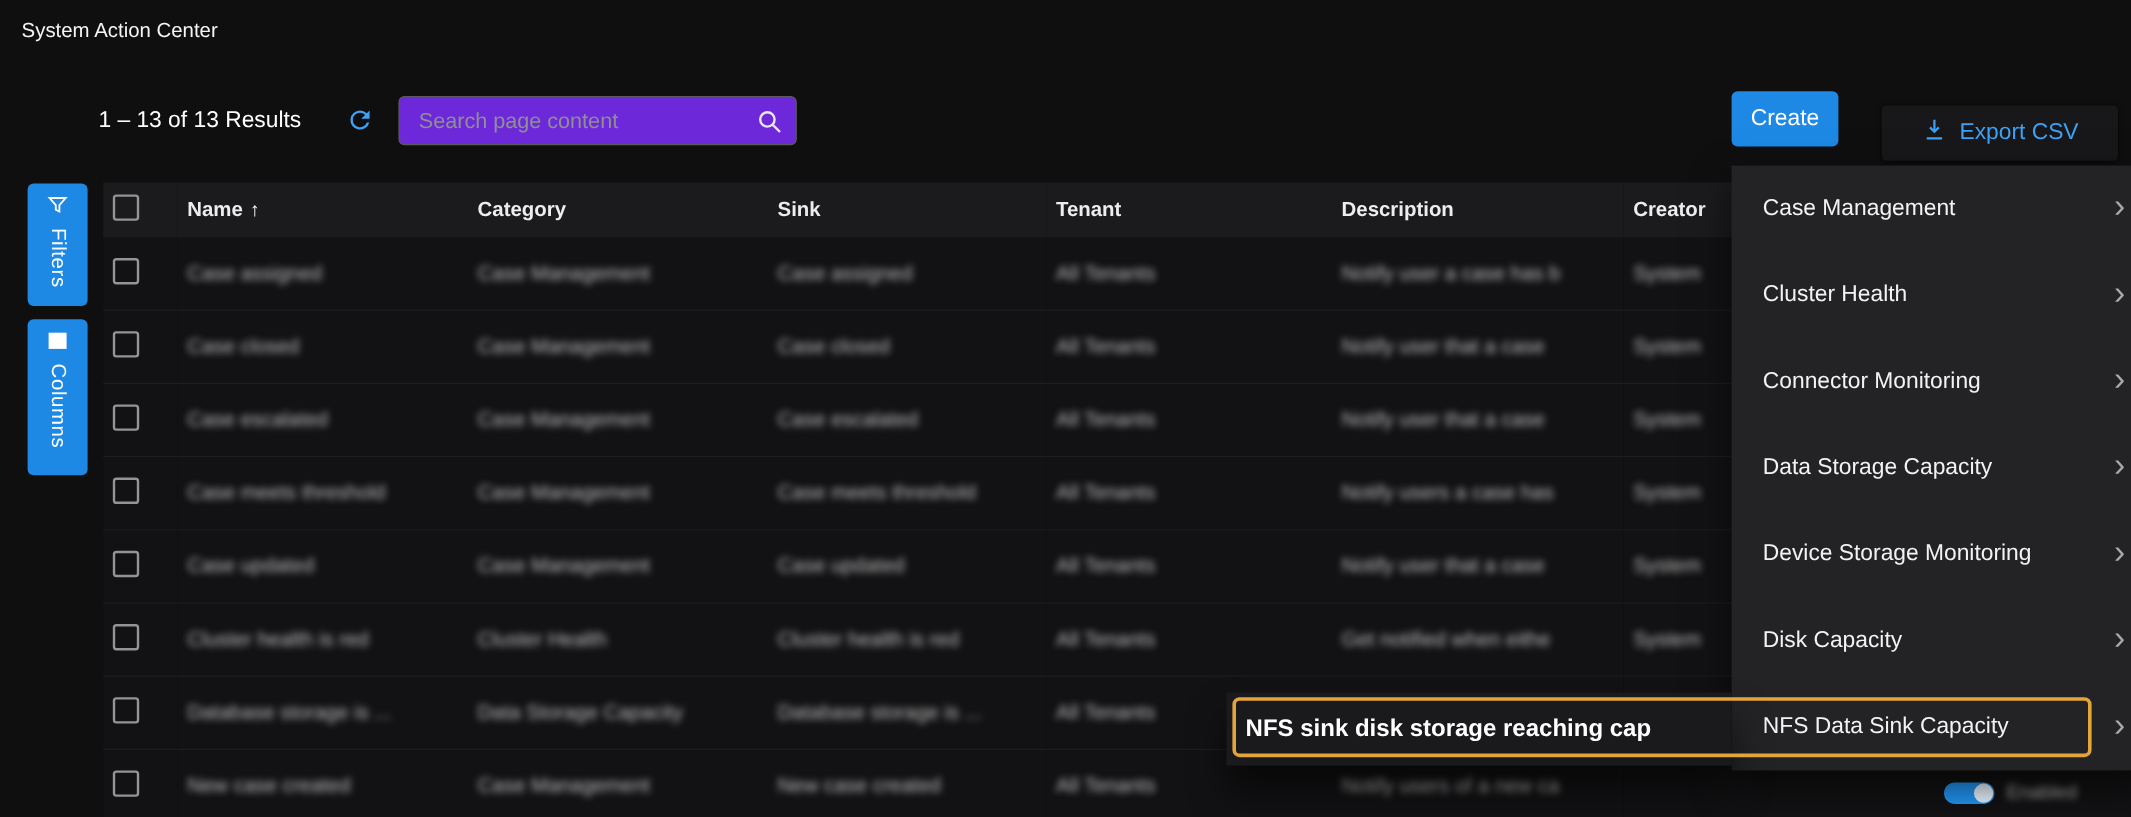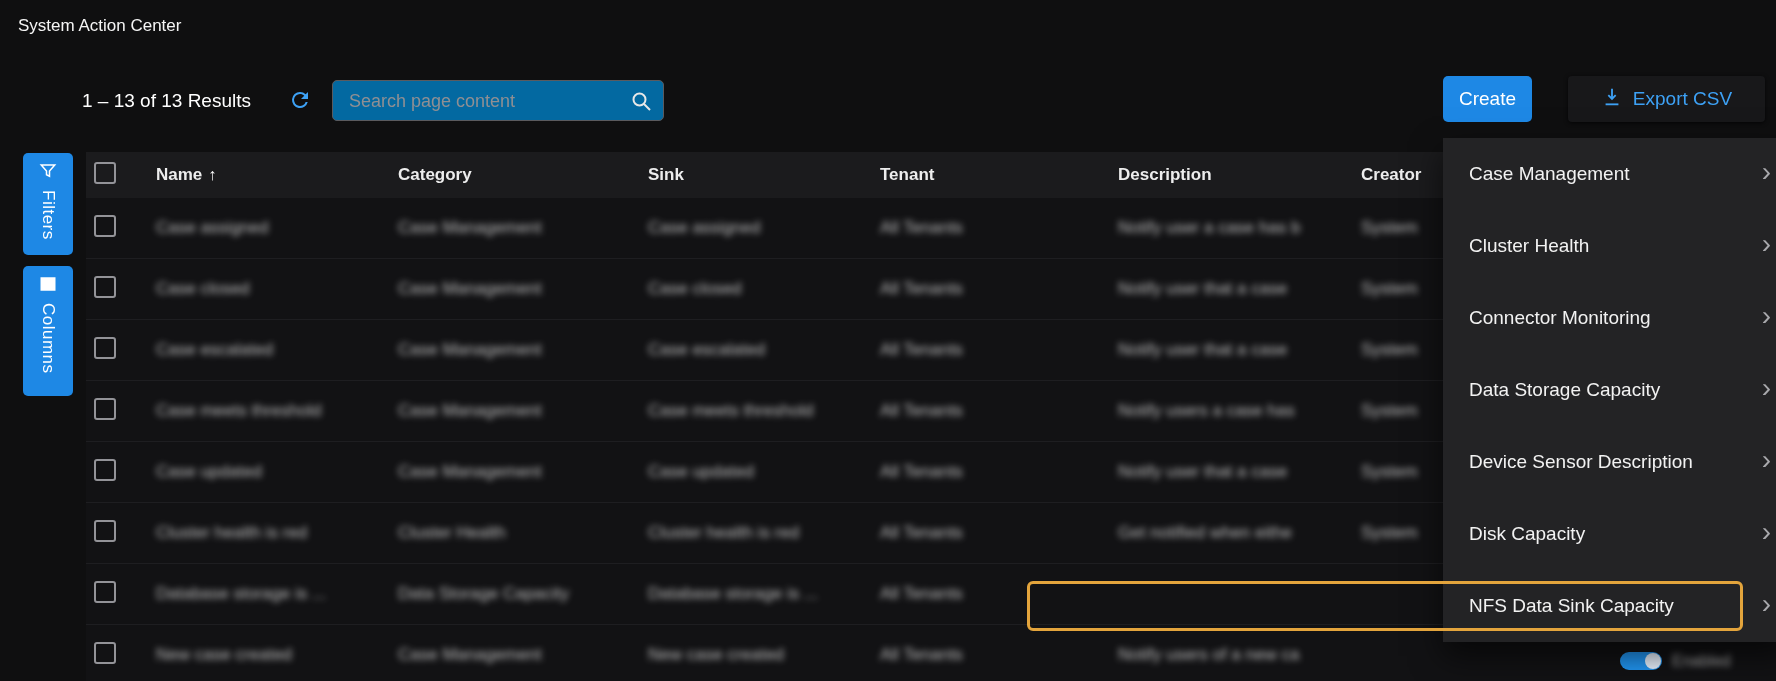--- a/index.html
+++ b/index.html
@@ -5,29 +5,29 @@
   html,body{margin:0;padding:0;background:#0c0c0d;}
   .screen{position:relative;width:1776px;height:681px;background:#0f0f10;overflow:hidden;
           font-family:"Liberation Sans",sans-serif;color:#e6e6e6;}
 
   .page-title{position:absolute;left:18px;top:16px;font-size:17px;color:#f5f5f5;text-align:center;}
 
   
   .results{position:absolute;left:82px;top:90px;font-size:19px;color:#ffffff;}
   .refresh-btn{position:absolute;left:287px;top:88px;width:26px;height:26px;cursor:pointer;border:none;background:transparent;padding:0;}
   .refresh-btn svg{width:24px;height:24px;fill:#3da1f5;}
-  .searchbox{position:absolute;left:332px;top:80px;width:332px;height:41px;border:1px solid #5a5a5e;border-radius:5px;background:#0369a1;box-sizing:border-box;}
+  .searchbox{position:absolute;left:332px;top:80px;width:332px;height:41px;border:1px solid #5a5a5e;border-radius:5px;background:#6d28d9;box-sizing:border-box;}
   .searchbox input{position:absolute;left:14px;top:0;width:270px;height:100%;border:none;background:transparent;color:#e0e0e0;font-size:18px;outline:none;font-family:"Liberation Sans",sans-serif;}
   .searchbox input::placeholder{color:#8f8f93;}
   .searchbox .mag{position:absolute;right:10px;top:8px;width:24px;height:24px;cursor:pointer;}
   .searchbox .mag svg{width:24px;height:24px;stroke:#e8e8e8;fill:none;stroke-width:2;}
 
   .create-btn{position:absolute;left:1443px;top:76px;width:89px;height:46px;background:#1e88e5;border:none;border-radius:5px;
               color:#fff;font-size:19px;cursor:pointer;font-family:"Liberation Sans",sans-serif;}
-  .export-btn{position:absolute;left:1568px;top:76px;width:197px;height:46px;background:#18181a;border:none;border-radius:4px;
+  .export-btn{position:absolute;left:1568px;top:88px;width:197px;height:46px;background:#18181a;border:none;border-radius:4px;
               color:#3da1f5;font-size:19px;cursor:pointer;display:flex;align-items:center;justify-content:center;gap:10px;
               box-shadow:0 1px 4px rgba(0,0,0,.7);font-family:"Liberation Sans",sans-serif;}
   .export-btn svg{width:22px;height:22px;stroke:#3da1f5;fill:none;stroke-width:2;}
 
   
   .rail-btn{position:absolute;left:23px;width:50px;background:#1e88e5;border:none;border-radius:5px;color:#fff;cursor:pointer;
             display:flex;flex-direction:column;align-items:center;padding:9px 0;gap:7px;font-family:"Liberation Sans",sans-serif;}
   .rail-btn .vlabel{writing-mode:vertical-rl;font-size:17px;letter-spacing:.5px;}
   .rail-btn svg{width:18px;height:18px;fill:#fff;stroke:#fff;}
   .rail-filters{top:153px;height:102px;}
@@ -237,29 +237,32 @@
     </div>
     <div class="menu-item">
       <span class="lbl">Connector Monitoring</span>
       <span class="chev">›</span>
     </div>
     <div class="menu-item">
       <span class="lbl">Data Storage Capacity</span>
       <span class="chev">›</span>
     </div>
     <div class="menu-item">
-      <span class="lbl">Device Sensor Description</span>
+      <span class="lbl">Device Storage Monitoring</span>
       <span class="chev">›</span>
     </div>
     <div class="menu-item">
       <span class="lbl">Disk Capacity</span>
       <span class="chev">›</span>
     </div>
     <div class="menu-item">
       <span class="lbl">NFS Data Sink Capacity</span>
       <span class="chev">›</span>
     </div>
   </div>
 
+  <div class="submenu">
+    <span class="lbl">NFS sink disk storage reaching cap</span>
+  </div>
 
   <div class="hl-border"></div>
 
 </div>
 
 </body></html>

